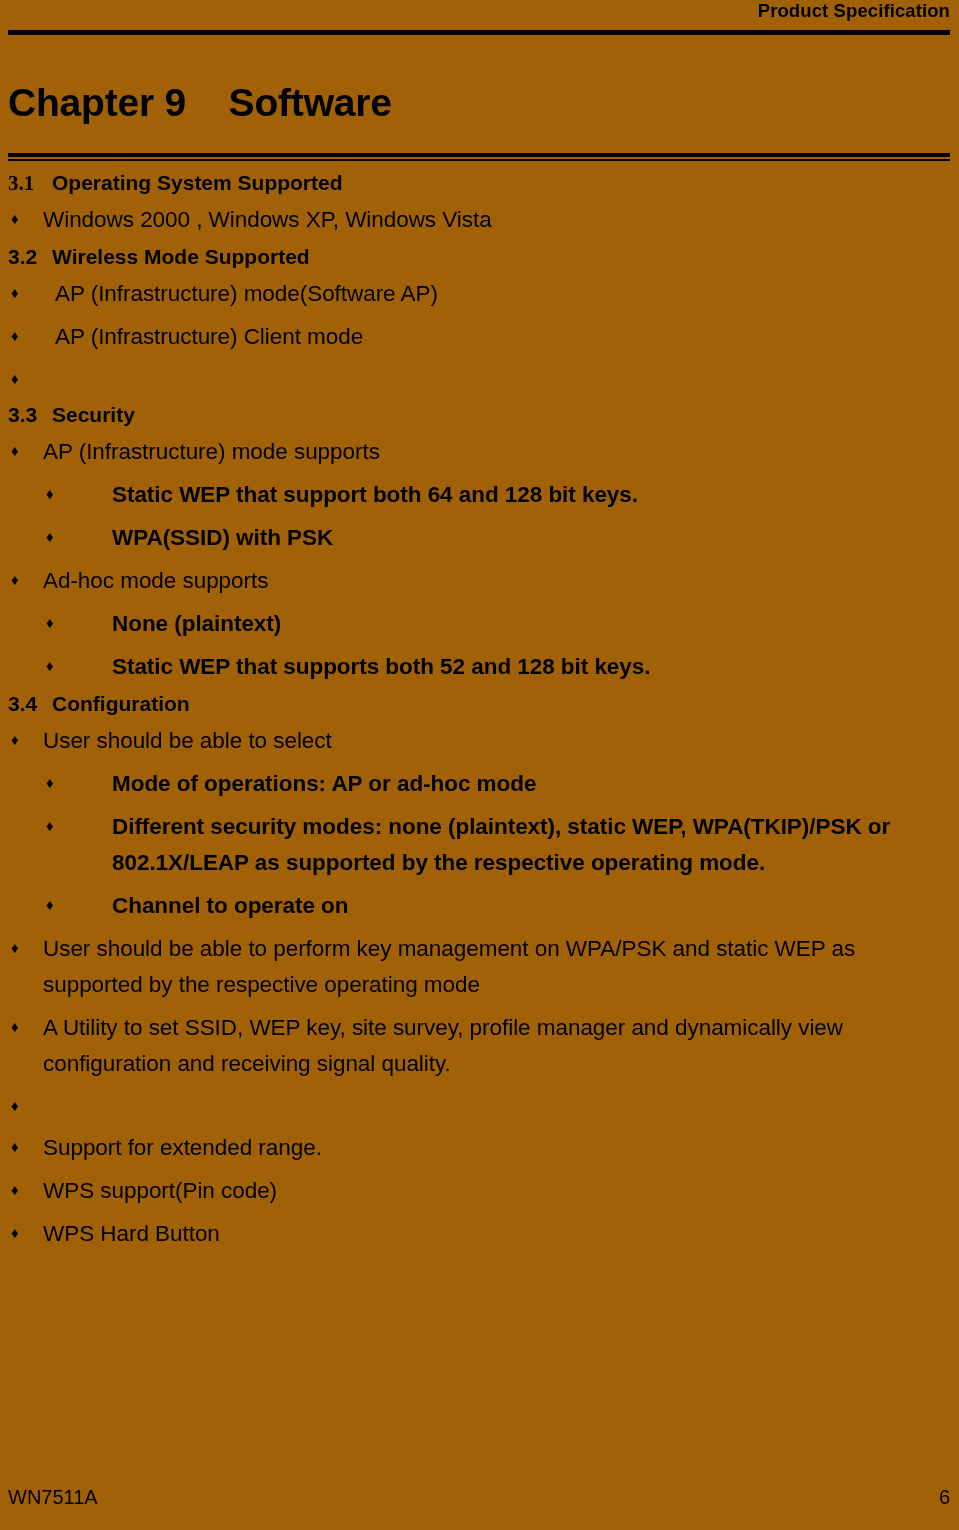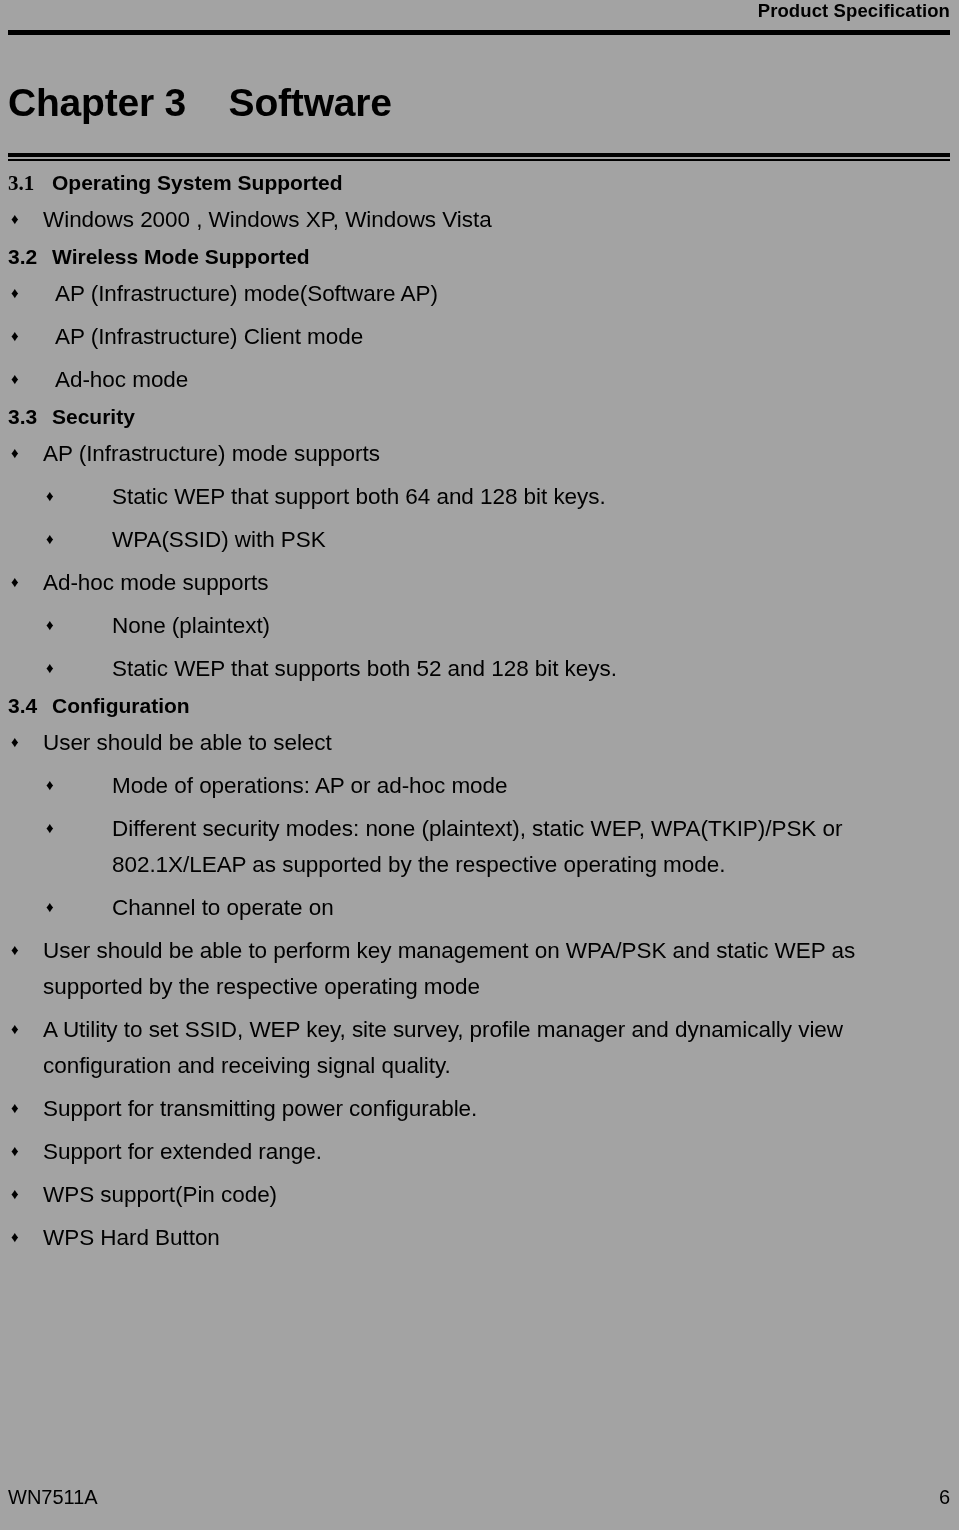--- a/index.html
+++ b/index.html
@@ -8,21 +8,21 @@
     background: #ffffff;
   }
   body {
     font-family: "Liberation Sans", sans-serif;
     color: #000000;
   }
   .page {
     position: relative;
     width: 959px;
     height: 1530px;
-    background: #a3a3a3;
+    background: #a16207;
     overflow: hidden;
     box-sizing: border-box;
   }
 
   
   .running-header {
     position: absolute;
     top: 0;
     left: 8px;
     right: 9px;
@@ -129,21 +129,21 @@
   
   .lvl1 .marker { width: 32px; padding-left: 11px; }
   .lvl1 .btext  { padding-right: 28px; }
 
   
   .lvl1b .marker { width: 44px; padding-left: 11px; }
   .lvl1b .btext  { padding-right: 22px; }
 
   
   .lvl2 .marker { width: 66px; padding-left: 46px; }
-  .lvl2 .btext  { padding-right: 16px; }
+  .lvl2 .btext  { padding-right: 16px; font-weight: bold; }
 
   
   .footer {
     position: absolute;
     left: 8px;
     right: 9px;
     bottom: 18px;
     height: 28px;
   }
   .footer-left {
@@ -166,21 +166,21 @@
 </head>
 <body>
 
 <div class="page">
 
   <div class="running-header">
     <div class="running-header-text">Product Specification</div>
     <div class="header-rule"></div>
   </div>
 
-  <div class="chapter-title">Chapter 3    Software</div>
+  <div class="chapter-title">Chapter 9    Software</div>
 
   <div class="double-rule">
     <div class="thick"></div>
     <div class="thin"></div>
   </div>
 
   <div class="content" id="content-root">
       <div class="heading serif-num"><span class="num">3.1</span><span>Operating System Supported</span></div>
       <div class="bullet-row lvl1">
         <span class="marker">♦</span>
@@ -190,21 +190,20 @@
       <div class="bullet-row lvl1b">
         <span class="marker">♦</span>
         <span class="btext">AP (Infrastructure) mode(Software AP)</span>
       </div>
       <div class="bullet-row lvl1b">
         <span class="marker">♦</span>
         <span class="btext">AP (Infrastructure) Client mode</span>
       </div>
       <div class="bullet-row lvl1b">
         <span class="marker">♦</span>
-        <span class="btext">Ad-hoc mode</span>
       </div>
       <div class="heading"><span class="num">3.3</span><span>Security</span></div>
       <div class="bullet-row lvl1">
         <span class="marker">♦</span>
         <span class="btext">AP (Infrastructure) mode supports</span>
       </div>
       <div class="bullet-row lvl2">
         <span class="marker">♦</span>
         <span class="btext">Static WEP that support both 64 and 128 bit keys.</span>
       </div>
@@ -244,21 +243,20 @@
       <div class="bullet-row lvl1">
         <span class="marker">♦</span>
         <span class="btext">User should be able to perform key management on WPA/PSK and static WEP as supported by the respective operating mode</span>
       </div>
       <div class="bullet-row lvl1">
         <span class="marker">♦</span>
         <span class="btext">A Utility to set SSID, WEP key, site survey, profile manager and dynamically view configuration and receiving signal quality.</span>
       </div>
       <div class="bullet-row lvl1">
         <span class="marker">♦</span>
-        <span class="btext">Support for transmitting power configurable.</span>
       </div>
       <div class="bullet-row lvl1">
         <span class="marker">♦</span>
         <span class="btext">Support for extended range.</span>
       </div>
       <div class="bullet-row lvl1">
         <span class="marker">♦</span>
         <span class="btext">WPS support(Pin code)</span>
       </div>
       <div class="bullet-row lvl1">

